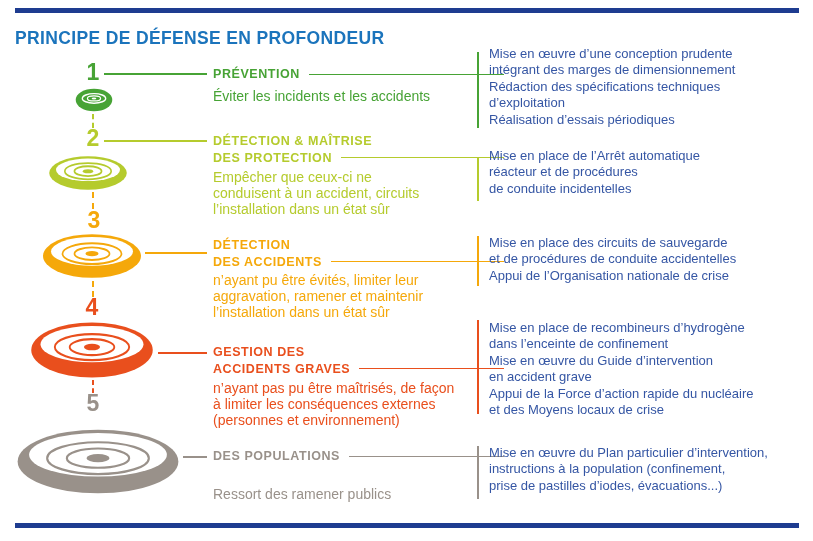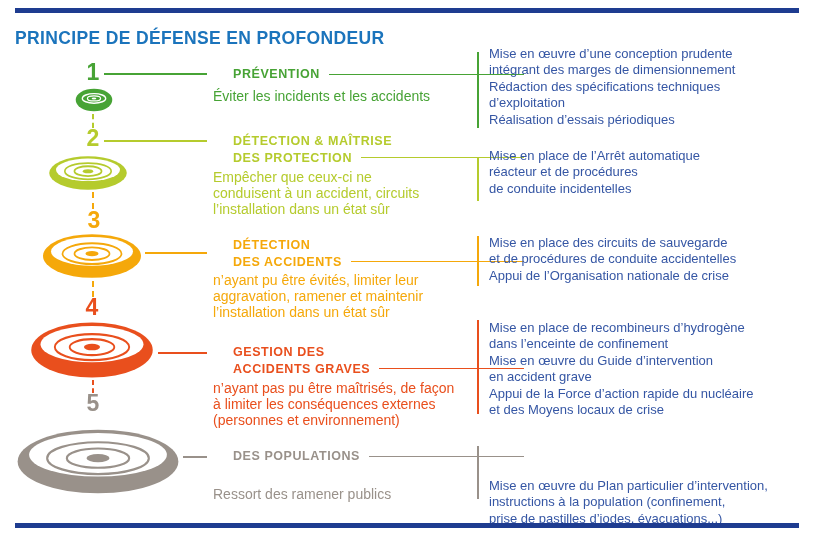--- a/index.html
+++ b/index.html
@@ -15,21 +15,21 @@
   .bar.bottom{top:523px;}
   .title{
     position:absolute;left:15px;top:28px;
     font-size:17.5px;font-weight:bold;letter-spacing:.02em;
     color:var(--title,#1b74bc);white-space:pre;
   }
   
   .num{position:absolute;width:24px;text-align:center;font-size:23px;font-weight:bold;color:var(--c);line-height:1;}
   .hline{display:flex;align-items:center;color:var(--c);font-weight:bold;font-size:12.5px;line-height:16.5px;letter-spacing:.045em;white-space:pre;}
   .hline.tail::after{content:"";flex:1;border-top:1.6px solid var(--c);margin-left:9px;}
-  .head{position:absolute;left:213px;width:291px;margin-left:20px;}
+  .head{position:absolute;left:213px;width:291px;}
   .desc{position:absolute;left:213px;font-size:14px;line-height:16px;color:var(--c);white-space:pre;}
   .cline{position:absolute;height:1.6px;background:var(--c);}
   .vsep{position:absolute;left:477px;width:1.6px;background:var(--c);}
   .actions{position:absolute;left:489px;font-size:13px;line-height:16.4px;color:var(--body,#3556a4);white-space:pre;}
   .dash{position:absolute;width:0;border-left:2px dashed var(--c);}
   .icon{position:absolute;}
   .icon svg{display:block;width:100%;height:100%;}
   
   .n1{left:81px;top:61px;} .nl1{left:104px;top:73px;width:103px;}
   .i1{left:75px;top:88px;width:38px;height:24px;}
@@ -51,21 +51,21 @@
   
   .n4{left:80px;top:296px;} .il4{left:158px;top:352px;width:49px;}
   .i4{left:30px;top:321px;width:124px;height:58px;}
   .h4{top:344px;} .ds4{top:380px;}
   .v4{top:320px;height:94px;} .a4{top:320px;}
   .d4{left:92px;top:380px;height:13px;}
   
   .n5{left:81px;top:392px;} .il5{left:183px;top:456px;width:24px;}
   .i5{left:16px;top:428px;width:164px;height:67px;}
   .h5{top:448px;} .ds5{top:486px;}
-  .v5{top:446px;height:53px;} .a5{top:445px;margin-top:33px;}
+  .v5{top:446px;height:53px;} .a5{top:445px;}
 </style>
 </head>
 <body>
 
 <div id="page" style="--title: #1b74bc; --bar: #1e3c90; --body: #3556a4;">
 
   <div class="bar top"></div>
   <div class="title">PRINCIPE DE DÉFENSE EN PROFONDEUR</div>
 
   <div style="--c: #47a335;">

